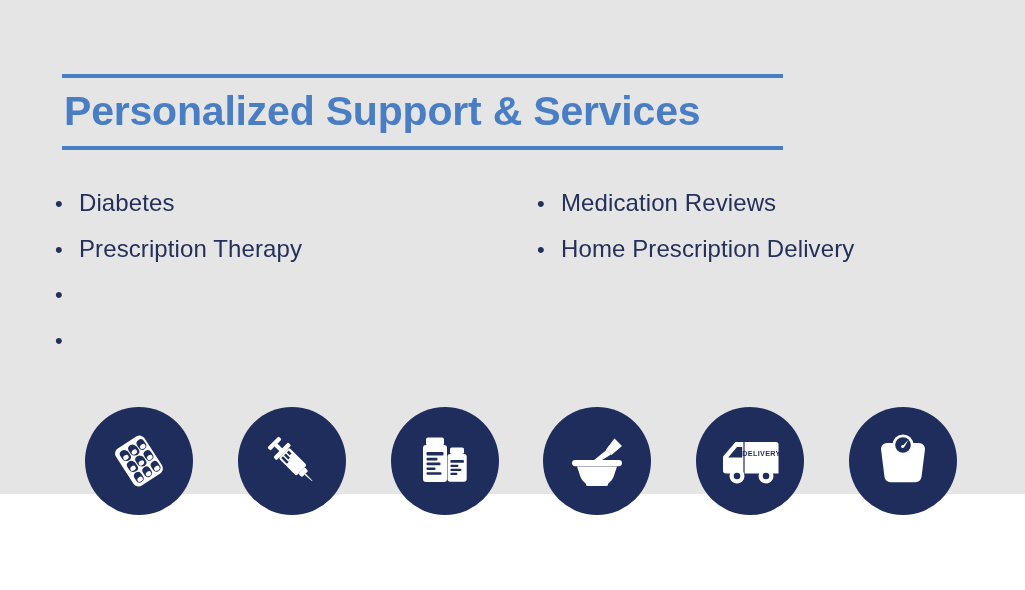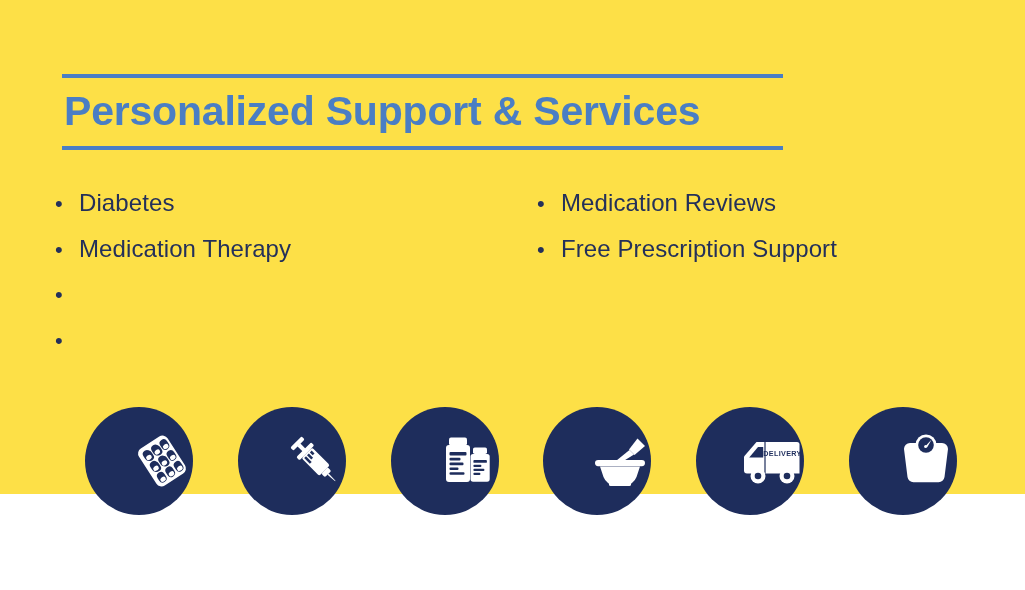--- a/index.html
+++ b/index.html
@@ -13,21 +13,21 @@
     height: 590px;
     overflow: hidden;
     font-family: "Liberation Sans", sans-serif;
     -webkit-font-smoothing: antialiased;
   }
 
   .slide {
     position: relative;
     width: 1025px;
     height: 494px;
-    background: #fde047;
+    background: #e5e5e5;
     box-sizing: border-box;
   }
 
   
   .title-block {
     position: absolute;
     left: 62px;
     top: 74px;
     width: 721px;
   }
@@ -100,21 +100,21 @@
     justify-content: space-between;
     align-items: center;
   }
   .icon-circle {
     width: 108px;
     height: 108px;
     border-radius: 50%;
     background: #1e2d5c;
     display: flex;
     align-items: center;
-    justify-content: flex-end;
+    justify-content: center;
     flex: 0 0 108px;
   }
   .icon-circle svg {
     display: block;
   }
 </style>
 </head>
 <body>
 
 <div class="slide">
@@ -127,38 +127,38 @@
 
   <div class="columns">
 
     <div class="col col-left">
       <div class="bullet-row">
         <span class="bullet-dot">•</span>
         <span class="bullet-text">Diabetes</span>
       </div>
       <div class="bullet-row">
         <span class="bullet-dot">•</span>
-        <span class="bullet-text">Medication Therapy</span>
+        <span class="bullet-text">Prescription Therapy</span>
       </div>
       <div class="bullet-row">
         <span class="bullet-dot">•</span>
       </div>
       <div class="bullet-row">
         <span class="bullet-dot">•</span>
       </div>
     </div>
 
     <div class="col col-right">
       <div class="bullet-row">
         <span class="bullet-dot">•</span>
         <span class="bullet-text">Medication Reviews</span>
       </div>
       <div class="bullet-row">
         <span class="bullet-dot">•</span>
-        <span class="bullet-text">Free Prescription Support</span>
+        <span class="bullet-text">Home Prescription Delivery</span>
       </div>
     </div>
 
   </div>
 
   <div class="icon-row">
 
     <div class="icon-circle">
       <span>
         <svg width="62" height="62" viewBox="0 0 62 62">

